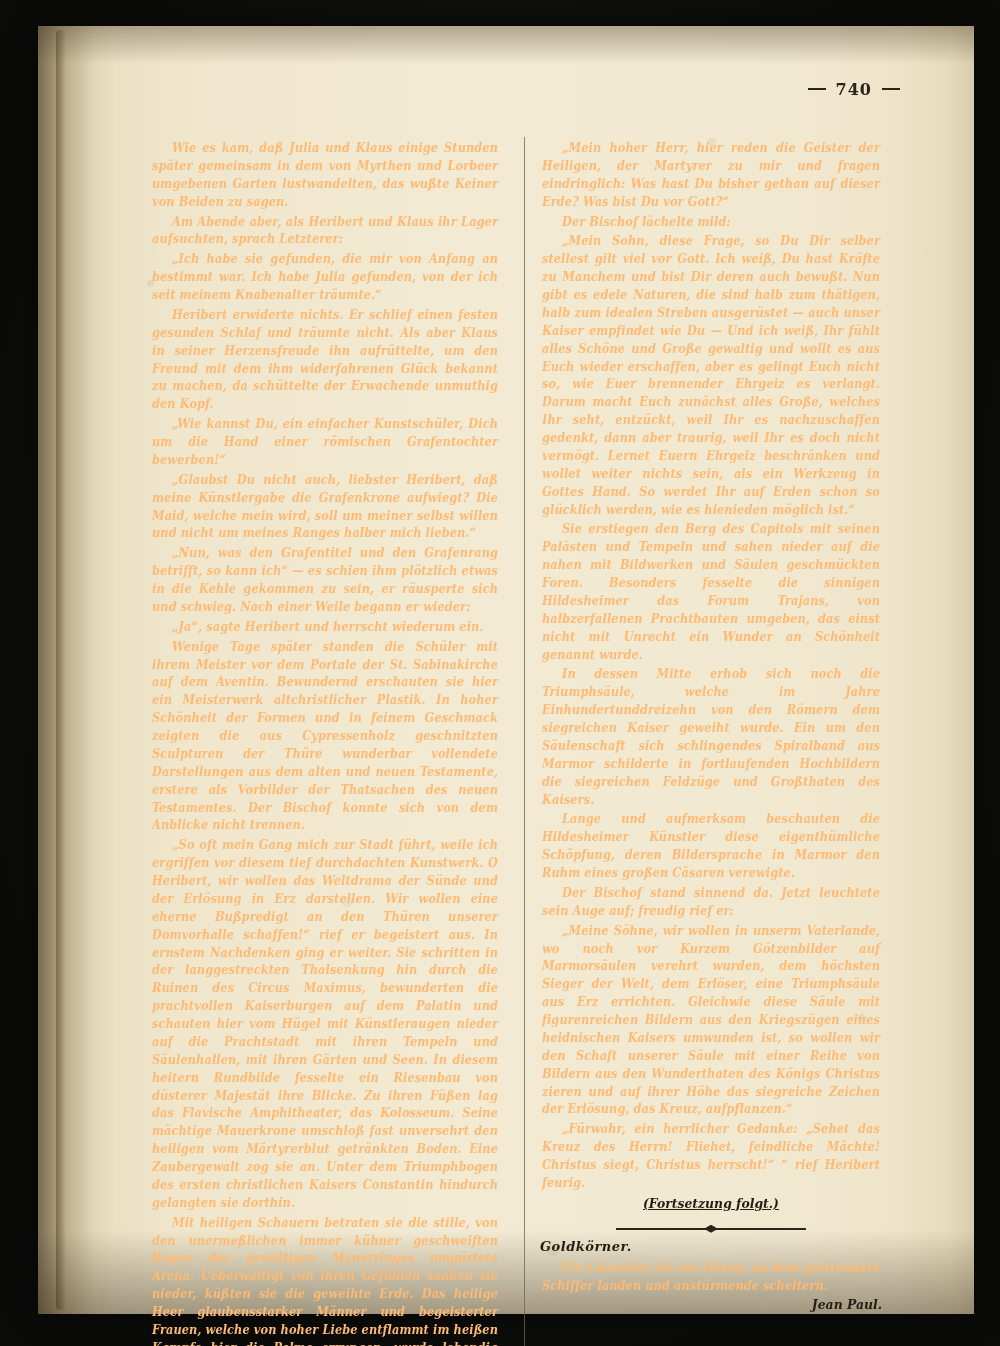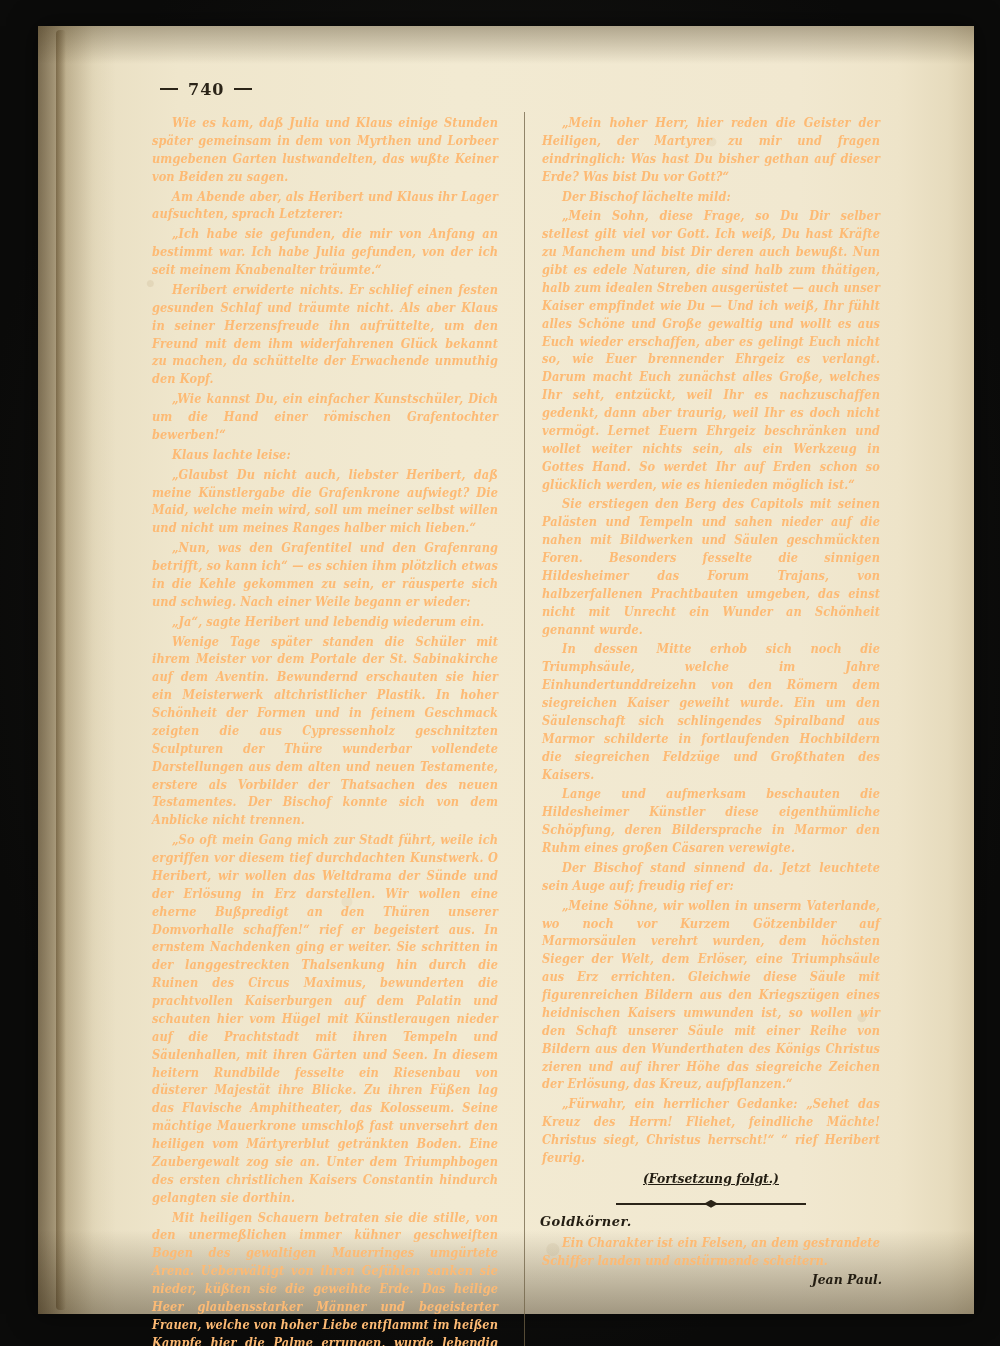--- a/index.html
+++ b/index.html
@@ -82,27 +82,27 @@
   }
 
   .content {
     position: absolute;
     left: 150px;
     top: 80px;
     width: 760px;
   }
 
   .folio {
-    text-align: left;
+    text-align: right;
     font-size: 16px;
     letter-spacing: 1px;
     color: #2b2418;
     font-family: "DejaVu Serif", serif;
     font-weight: bold;
-    margin-bottom: 13px;
+    margin-bottom: 38px;
   }
   .folio .dash {
     display: inline-block;
     width: 18px;
     height: 2px;
     background: #2b2418;
     vertical-align: 5px;
     margin: 0 10px;
   }
 
@@ -220,24 +220,23 @@
 
     <div class="columns">
       <div class="divider"></div>
 
       <div class="col left">
         <p class="para fraktur">Wie es kam, daß Julia und Klaus einige Stunden später gemeinsam in dem von Myrthen und Lorbeer umgebenen Garten lustwandelten, das wußte Keiner von Beiden zu sagen.</p>
         <p class="para fraktur">Am Abende aber, als Heribert und Klaus ihr Lager aufsuchten, sprach Letzterer:</p>
         <p class="para fraktur">„Ich habe sie gefunden, die mir von Anfang an bestimmt war. Ich habe Julia gefunden, von der ich seit meinem Knabenalter träumte.“</p>
         <p class="para fraktur">Heribert erwiderte nichts. Er schlief einen festen gesunden Schlaf und träumte nicht. Als aber Klaus in seiner Herzensfreude ihn aufrüttelte, um den Freund mit dem ihm widerfahrenen Glück bekannt zu machen, da schüttelte der Erwachende unmuthig den Kopf.</p>
         <p class="para fraktur">„Wie kannst Du, ein einfacher Kunstschüler, Dich um die Hand einer römischen Grafentochter bewerben!“</p>
-        <p class="para fraktur">Klaus lachte leise:</p>
         <p class="para fraktur">„Glaubst Du nicht auch, liebster Heribert, daß meine Künstlergabe die Grafenkrone aufwiegt? Die Maid, welche mein wird, soll um meiner selbst willen und nicht um meines Ranges halber mich lieben.“</p>
         <p class="para fraktur">„Nun, was den Grafentitel und den Grafenrang betrifft, so kann ich“ — es schien ihm plötzlich etwas in die Kehle gekommen zu sein, er räusperte sich und schwieg. Nach einer Weile begann er wieder:</p>
-        <p class="para fraktur">„Ja“, sagte Heribert und lebendig wiederum ein.</p>
+        <p class="para fraktur">„Ja“, sagte Heribert und herrscht wiederum ein.</p>
         <p class="para fraktur">Wenige Tage später standen die Schüler mit ihrem Meister vor dem Portale der St. Sabinakirche auf dem Aventin. Bewundernd erschauten sie hier ein Meisterwerk altchristlicher Plastik. In hoher Schönheit der Formen und in feinem Geschmack zeigten die aus Cypressenholz geschnitzten Sculpturen der Thüre wunderbar vollendete Darstellungen aus dem alten und neuen Testamente, erstere als Vorbilder der Thatsachen des neuen Testamentes. Der Bischof konnte sich von dem Anblicke nicht trennen.</p>
         <p class="para fraktur">„So oft mein Gang mich zur Stadt führt, weile ich ergriffen vor diesem tief durchdachten Kunstwerk. O Heribert, wir wollen das Weltdrama der Sünde und der Erlösung in Erz darstellen. Wir wollen eine eherne Bußpredigt an den Thüren unserer Domvorhalle schaffen!“ rief er begeistert aus. In ernstem Nachdenken ging er weiter. Sie schritten in der langgestreckten Thalsenkung hin durch die Ruinen des Circus Maximus, bewunderten die prachtvollen Kaiserburgen auf dem Palatin und schauten hier vom Hügel mit Künstleraugen nieder auf die Prachtstadt mit ihren Tempeln und Säulenhallen, mit ihren Gärten und Seen. In diesem heitern Rundbilde fesselte ein Riesenbau von düsterer Majestät ihre Blicke. Zu ihren Füßen lag das Flavische Amphitheater, das Kolosseum. Seine mächtige Mauerkrone umschloß fast unversehrt den heiligen vom Märtyrerblut getränkten Boden. Eine Zaubergewalt zog sie an. Unter dem Triumphbogen des ersten christlichen Kaisers Constantin hindurch gelangten sie dorthin.</p>
         <p class="para fraktur">Mit heiligen Schauern betraten sie die stille, von den unermeßlichen immer kühner geschweiften Bogen des gewaltigen Mauerringes umgürtete Arena. Ueberwältigt von ihren Gefühlen sanken sie nieder, küßten sie die geweihte Erde. Das heilige Heer glaubensstarker Männer und begeisterter Frauen, welche von hoher Liebe entflammt im heißen Kampfe hier die Palme errungen, wurde lebendig und schwebte in seliger Verklärung vor ihrem Geiste.</p>
       </div>
 
       <div class="col right">
         <p class="para fraktur">„Mein hoher Herr, hier reden die Geister der Heiligen, der Martyrer zu mir und fragen eindringlich: Was hast Du bisher gethan auf dieser Erde? Was bist Du vor Gott?“</p>
         <p class="para fraktur">Der Bischof lächelte mild:</p>
         <p class="para fraktur">„Mein Sohn, diese Frage, so Du Dir selber stellest gilt viel vor Gott. Ich weiß, Du hast Kräfte zu Manchem und bist Dir deren auch bewußt. Nun gibt es edele Naturen, die sind halb zum thätigen, halb zum idealen Streben ausgerüstet — auch unser Kaiser empfindet wie Du — Und ich weiß, Ihr fühlt alles Schöne und Große gewaltig und wollt es aus Euch wieder erschaffen, aber es gelingt Euch nicht so, wie Euer brennender Ehrgeiz es verlangt. Darum macht Euch zunächst alles Große, welches Ihr seht, entzückt, weil Ihr es nachzuschaffen gedenkt, dann aber traurig, weil Ihr es doch nicht vermögt. Lernet Euern Ehrgeiz beschränken und wollet weiter nichts sein, als ein Werkzeug in Gottes Hand. So werdet Ihr auf Erden schon so glücklich werden, wie es hienieden möglich ist.“</p>
         <p class="para fraktur">Sie erstiegen den Berg des Capitols mit seinen Palästen und Tempeln und sahen nieder auf die nahen mit Bildwerken und Säulen geschmückten Foren. Besonders fesselte die sinnigen Hildesheimer das Forum Trajans, von halbzerfallenen Prachtbauten umgeben, das einst nicht mit Unrecht ein Wunder an Schönheit genannt wurde.</p>

